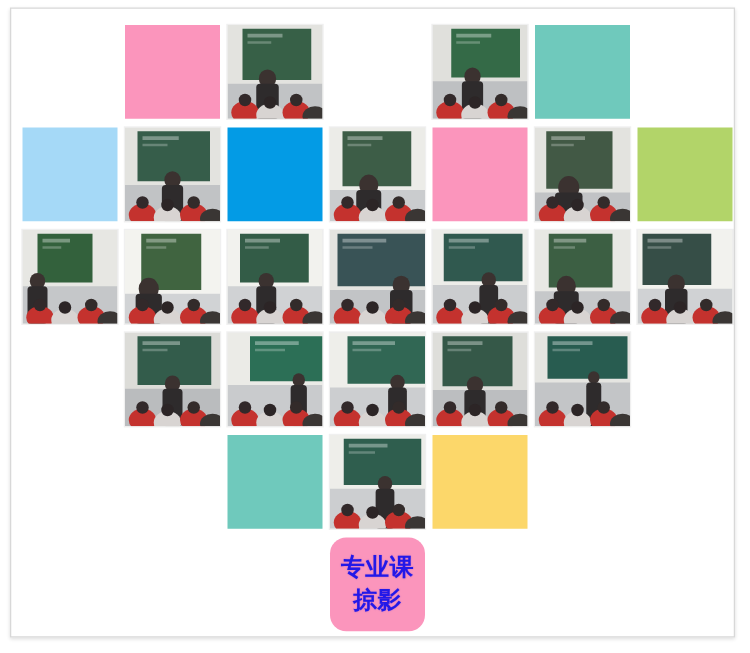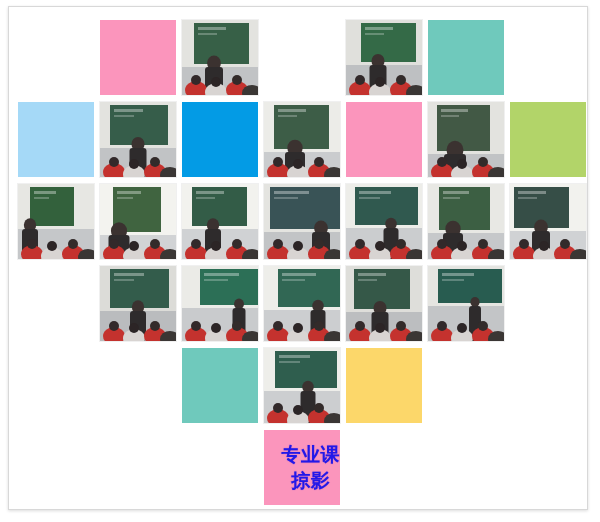--- a/index.html
+++ b/index.html
@@ -58,21 +58,22 @@
   .cell .ph {
     position: absolute;
     inset: 0;
     display: block;
   }
 
   
   .cell.title-tile {
     display: flex;
     align-items: center;
-    justify-content: flex-end;
+    justify-content: center;
+    border-radius: 13px;
   }
   .title-text {
     display: block;
     text-align: center;
     color: #2318e8;
     font-family: "DejaVu Sans", "Liberation Sans", sans-serif;
     font-weight: 700;
     font-size: 19px;
     line-height: 1.32;
     letter-spacing: 0.5px;

